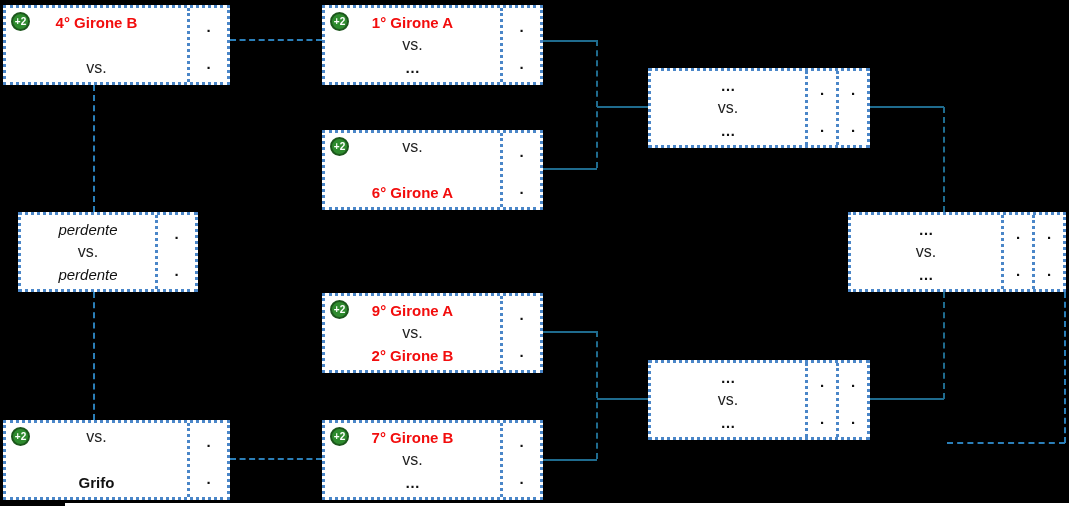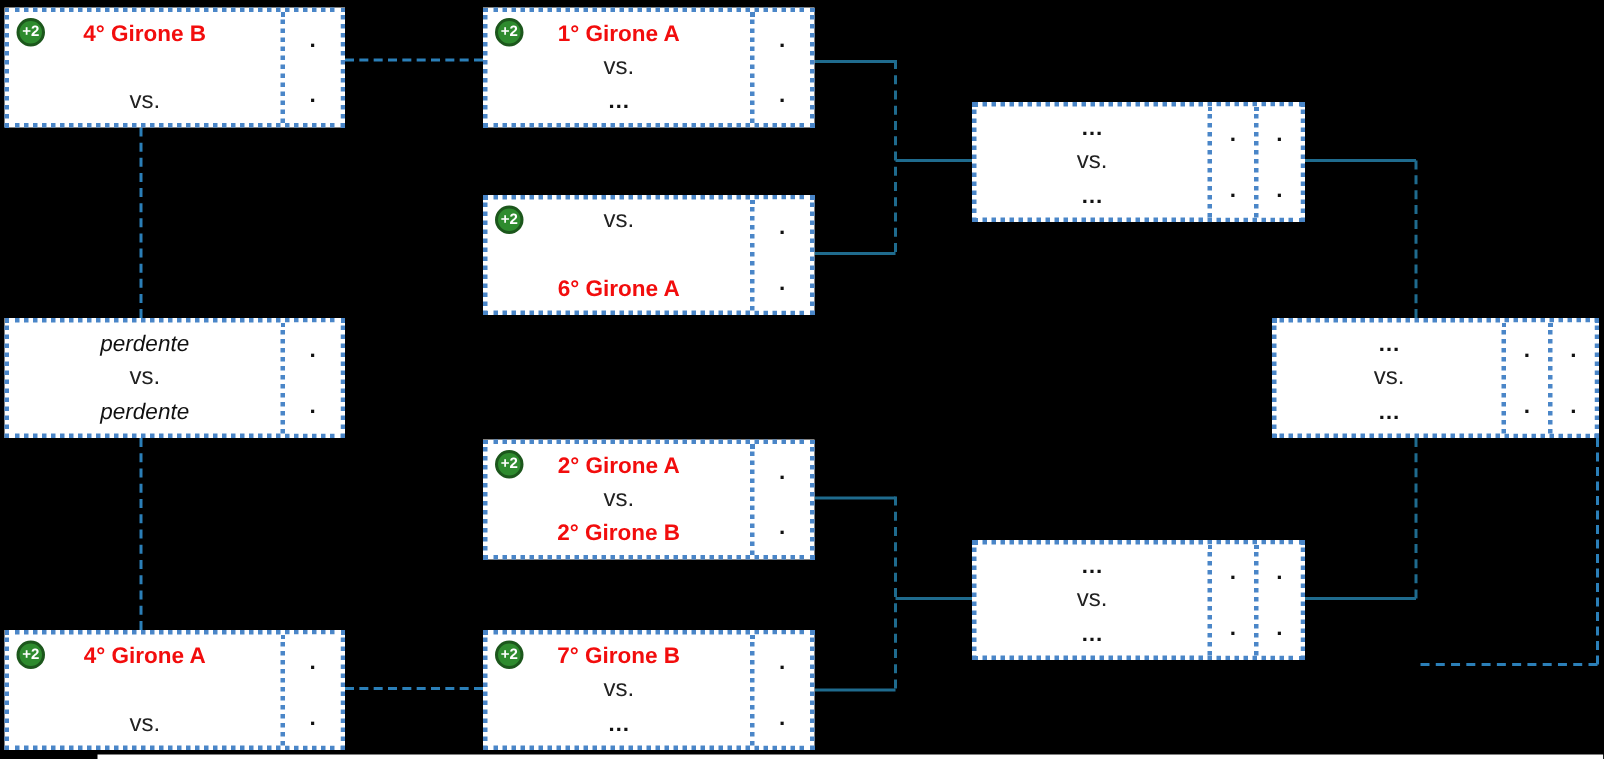--- a/index.html
+++ b/index.html
@@ -102,48 +102,48 @@
       <span class="badge">+2</span>
       <div class="vs">vs.</div>
       <div class="team red">6° Girone A</div>
     </div>
     <div class="scores">
       <div class="dot">.</div>
       <div class="dot">.</div>
     </div>
   </div>
 
-  <div class="match" style="left:3px;top:212px;width:227px">
+  <div class="match" style="left:18px;top:212px;width:180px">
     <div class="main">
       <div class="team italic">perdente</div>
       <div class="vs">vs.</div>
       <div class="team italic">perdente</div>
     </div>
     <div class="scores">
       <div class="dot">.</div>
       <div class="dot">.</div>
     </div>
   </div>
 
   <div class="match" style="left:3px;top:420px;width:227px">
     <div class="main">
       <span class="badge">+2</span>
-      <div class="team red">4° Girone A</div>
-      <div class="vs">vs.</div>
+      <div class="vs">vs.</div>
+      <div class="team">Grifo</div>
     </div>
     <div class="scores">
       <div class="dot">.</div>
       <div class="dot">.</div>
     </div>
   </div>
 
   <div class="match" style="left:322px;top:293px;width:221px">
     <div class="main">
       <span class="badge">+2</span>
-      <div class="team red">2° Girone A</div>
+      <div class="team red">9° Girone A</div>
       <div class="vs">vs.</div>
       <div class="team red">2° Girone B</div>
     </div>
     <div class="scores">
       <div class="dot">.</div>
       <div class="dot">.</div>
     </div>
   </div>
 
   <div class="match" style="left:322px;top:420px;width:221px">

